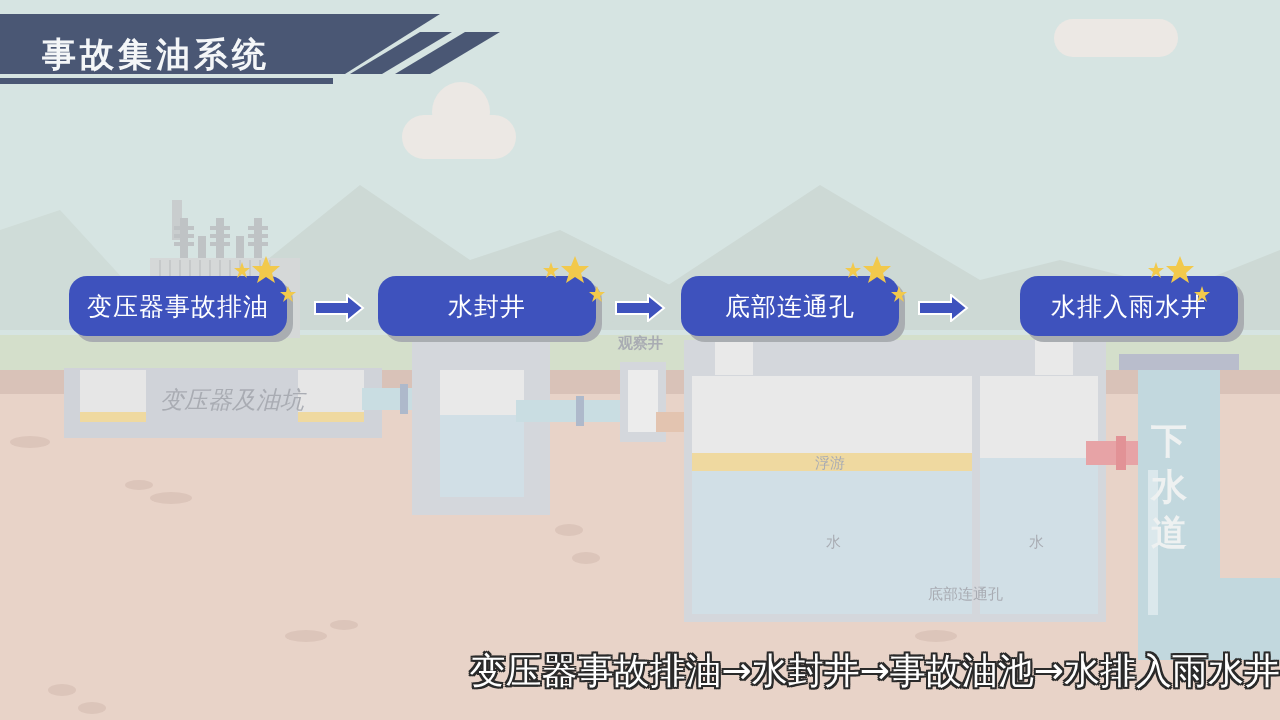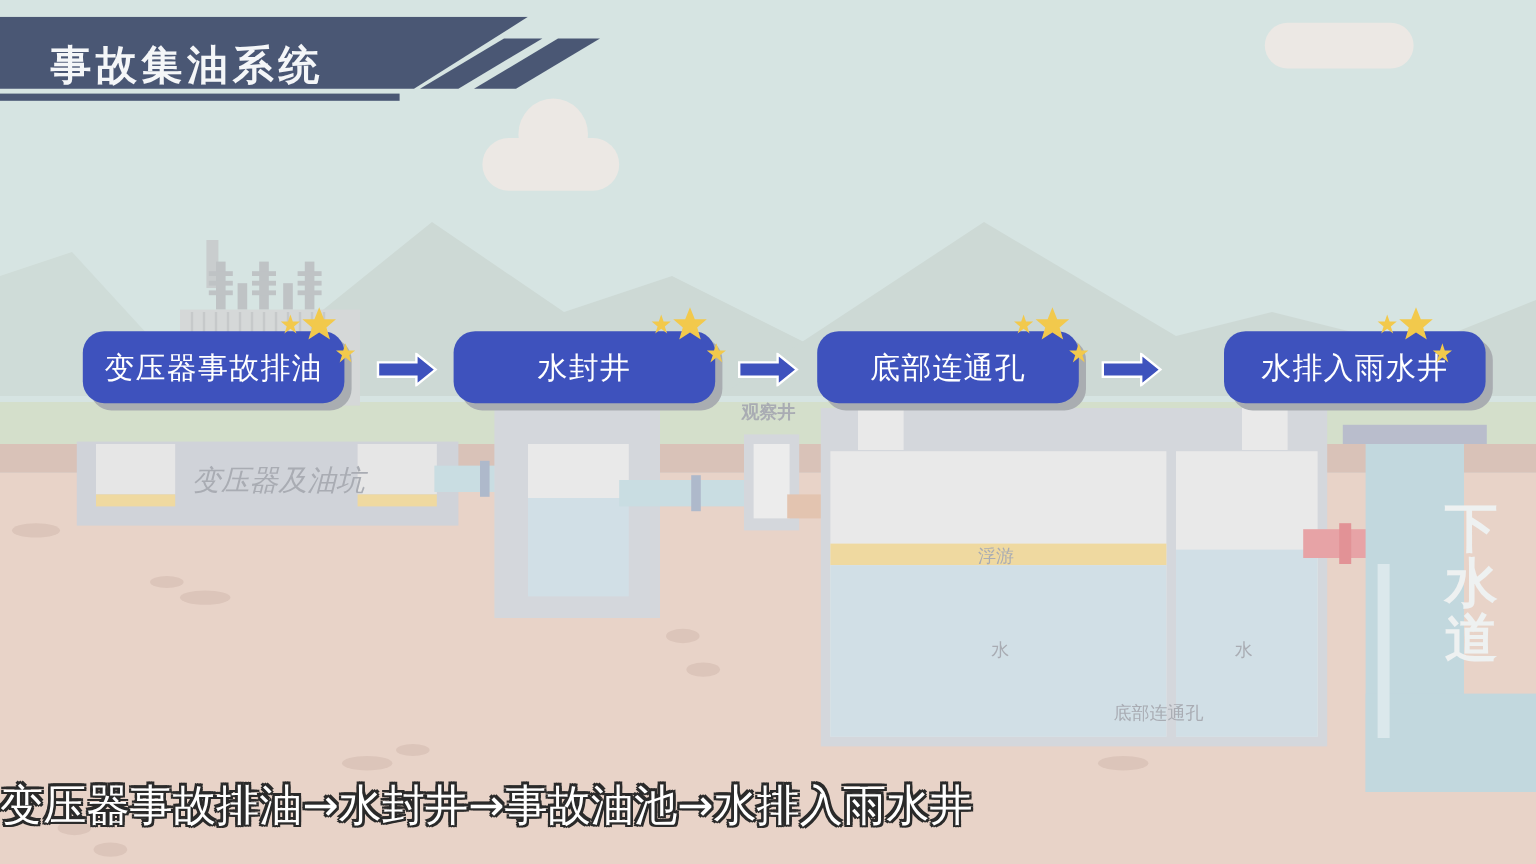--- a/index.html
+++ b/index.html
@@ -18,23 +18,23 @@
   #title-bar{left:0;top:15px;width:440px;height:60px;}
   #title-text{left:42px;top:22px;font-size:34px;font-weight:bold;color:#f4f6f8;letter-spacing:4px;margin-top:10px;}
   
   .struct{position:absolute;}
   .lbl-faint{position:absolute;color:#a9acb3;font-size:17px;white-space:nowrap;}
   
   .step{position:absolute;top:276px;height:60px;background:#3e52bd;border-radius:18px;box-shadow:6px 6px 0 #a9adb1;display:flex;align-items:center;justify-content:center;color:#ffffff;font-size:25px;letter-spacing:1px;}
   .arrow{position:absolute;top:294px;width:52px;height:28px;}
   .stars{position:absolute;width:70px;height:60px;}
   
-  #subtitle{left:0;top:647px;width:1280px;text-align:left;font-size:36px;color:#ffffff;letter-spacing:0px;
+  #subtitle{left:0;top:647px;width:1280px;text-align:right;font-size:36px;color:#ffffff;letter-spacing:0px;
     text-shadow:-2px -2px 0 #2a2a2a,2px -2px 0 #2a2a2a,-2px 2px 0 #2a2a2a,2px 2px 0 #2a2a2a,0 2px 0 #2a2a2a,0 -2px 0 #2a2a2a,2px 0 0 #2a2a2a,-2px 0 0 #2a2a2a;}
-  #sewer-label{left:1204px;top:418px;width:40px;font-size:44px;font-weight:bold;color:#eef1f1;line-height:46px;text-align:center;}
+  #sewer-label{left:1149px;top:418px;width:40px;font-size:36px;font-weight:bold;color:#eef1f1;line-height:46px;text-align:center;}
 </style>
 </head>
 <body>
 
 <div class="abs" id="sky"></div>
 
 <svg class="abs" id="mountains" viewBox="0 0 1280 180">
   <polygon points="0,60 60,40 170,160 0,160" fill="#cfdcd8"></polygon>
   <polygon points="180,160 360,15 470,90 560,60 760,160" fill="#cdd9d5"></polygon>
   <polygon points="600,160 820,15 980,110 1060,90 1180,120 1280,80 1280,160" fill="#cdd9d5"></polygon>

